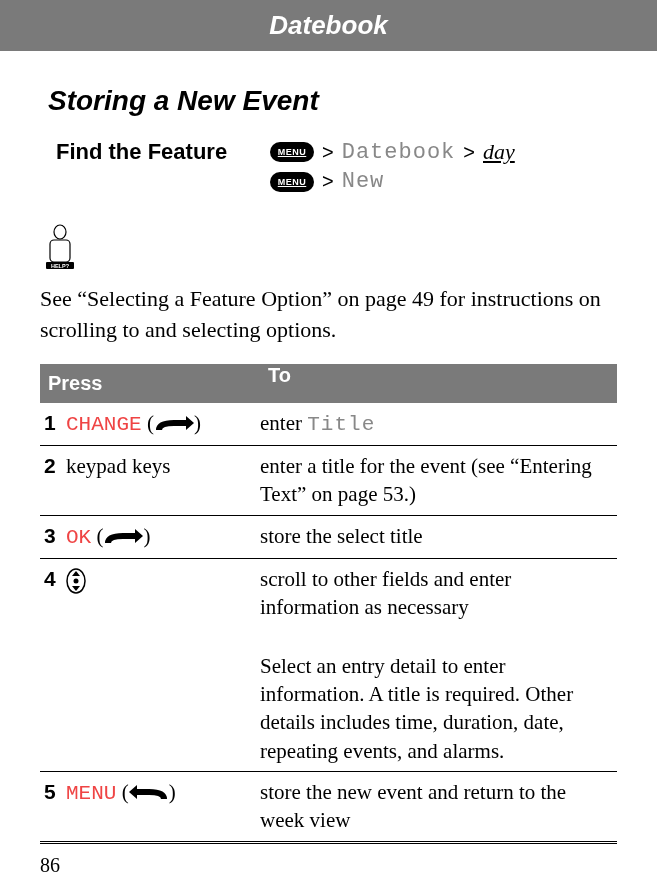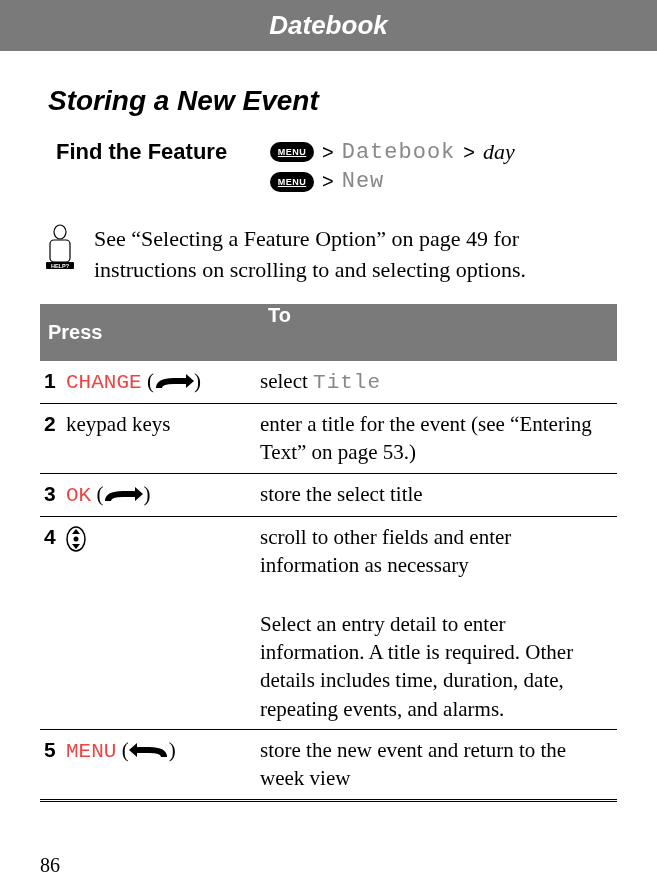--- a/index.html
+++ b/index.html
@@ -56,46 +56,47 @@
     font-weight: bold;
     font-family: Arial, sans-serif;
     letter-spacing: 0.5px;
     width: 44px;
     height: 20px;
     border-radius: 10px;
     text-decoration: underline;
   }
   .gt { font-family: Arial, sans-serif; font-size: 20px; }
   .code-txt { font-family: 'Courier New', monospace; color: #888; letter-spacing: 1px; }
-  .italic-day { font-style: italic; font-family: Georgia, serif; }
+  .italic-day { font-style: italic; font-family: Georgia, serif; text-decoration: underline; }
   .help-block {
     display: flex;
     align-items: flex-start;
     gap: 14px;
     font-size: 22px;
     line-height: 1.4;
     margin-bottom: 18px;
+    flex-direction: column;
   }
   .help-icon {
     width: 40px;
     height: 46px;
     flex-shrink: 0;
   }
   .table {
     width: 100%;
   }
   .t-head {
     background: #7a7a7a;
     color: #fff;
     font-weight: bold;
     font-family: Verdana, Arial, sans-serif;
     font-size: 20px;
     display: flex;
   }
-  .col-press { width: 220px; padding: 17px 8px; }
+  .col-press { width: 220px; padding: 8px 8px; }
   .col-to { flex: 1; padding: 0 8px; }
   .t-row {
     display: flex;
     font-size: 21px;
     border-bottom: 1px solid #000;
     padding: 6px 0;
     line-height: 1.35;
   }
   .t-row.last { border-bottom: 3px double #000; border-top: 0; }
   .col-num {
@@ -164,21 +165,21 @@
       <div class="col-press">Press</div>
       <div class="col-to">To</div>
     </div>
 
     <div id="rows-container">
         <div class="t-row">
           <div class="col-num">1</div>
           <div class="col-p"><span class="softkey-label">CHANGE</span> (<svg class="key-icon" width="40" height="18" viewBox="0 0 40 18">
               <path d="M2 14 Q2 4 20 4 L32 4 L32 0 L40 7 L32 14 L32 10 L20 10 Q8 10 8 14 Z" fill="#000"></path>
             </svg>)</div>
-          <div class="col-t"><span>select </span><span class="code-txt">Title</span></div>
+          <div class="col-t"><span>enter </span><span class="code-txt">Title</span></div>
         </div>
         <div class="t-row">
           <div class="col-num">2</div>
           <div class="col-p"><span>keypad keys</span></div>
           <div class="col-t"><span>enter a title for the event (see “Entering Text” on page 53.)</span></div>
         </div>
         <div class="t-row">
           <div class="col-num">3</div>
           <div class="col-p"><span class="softkey-label">OK</span> (<svg class="key-icon" width="40" height="18" viewBox="0 0 40 18">
               <path d="M2 14 Q2 4 20 4 L32 4 L32 0 L40 7 L32 14 L32 10 L20 10 Q8 10 8 14 Z" fill="#000"></path>

